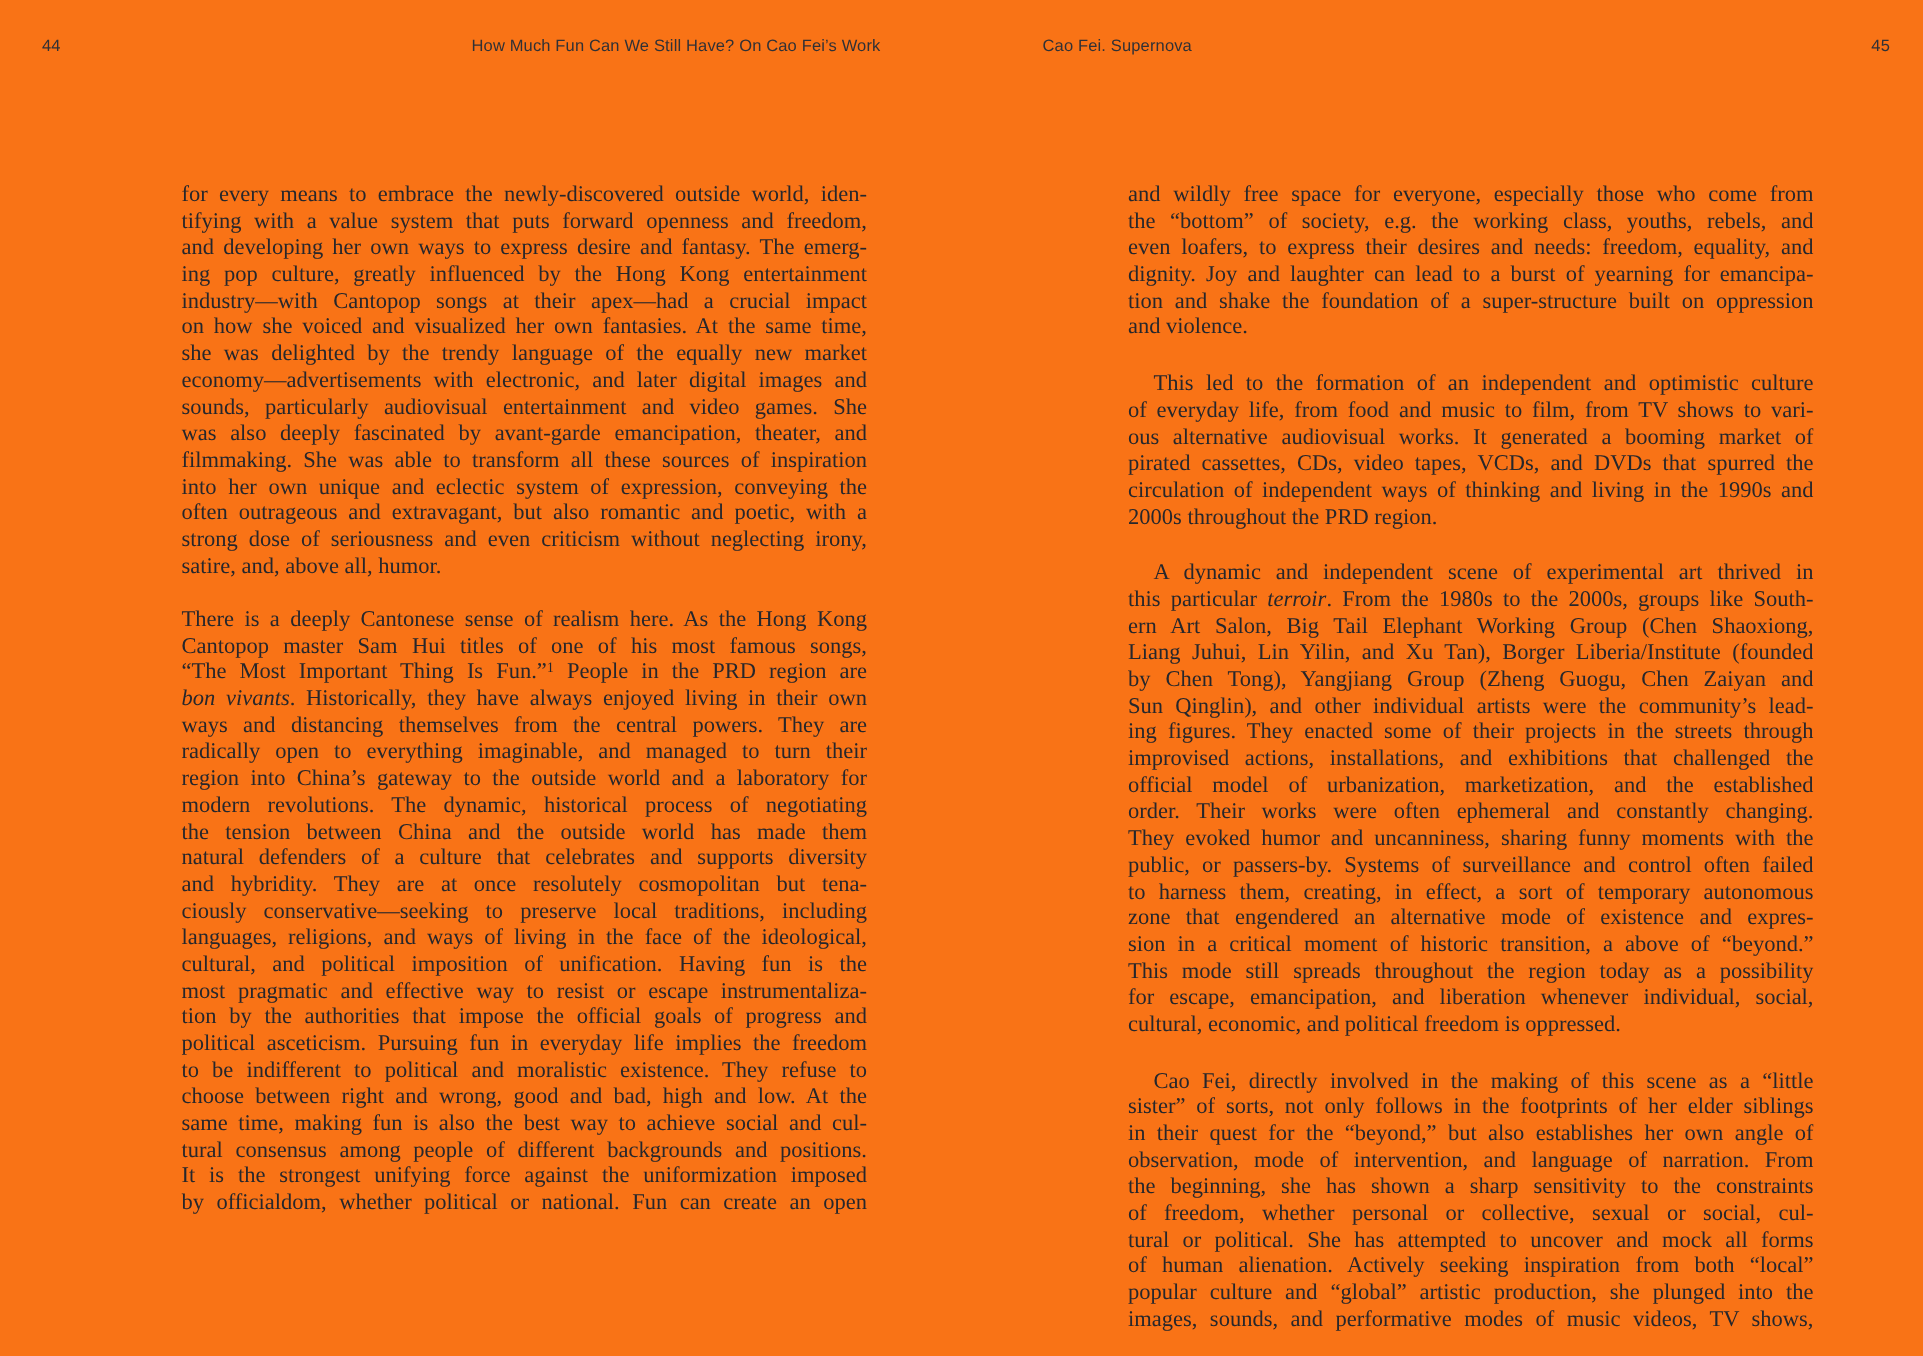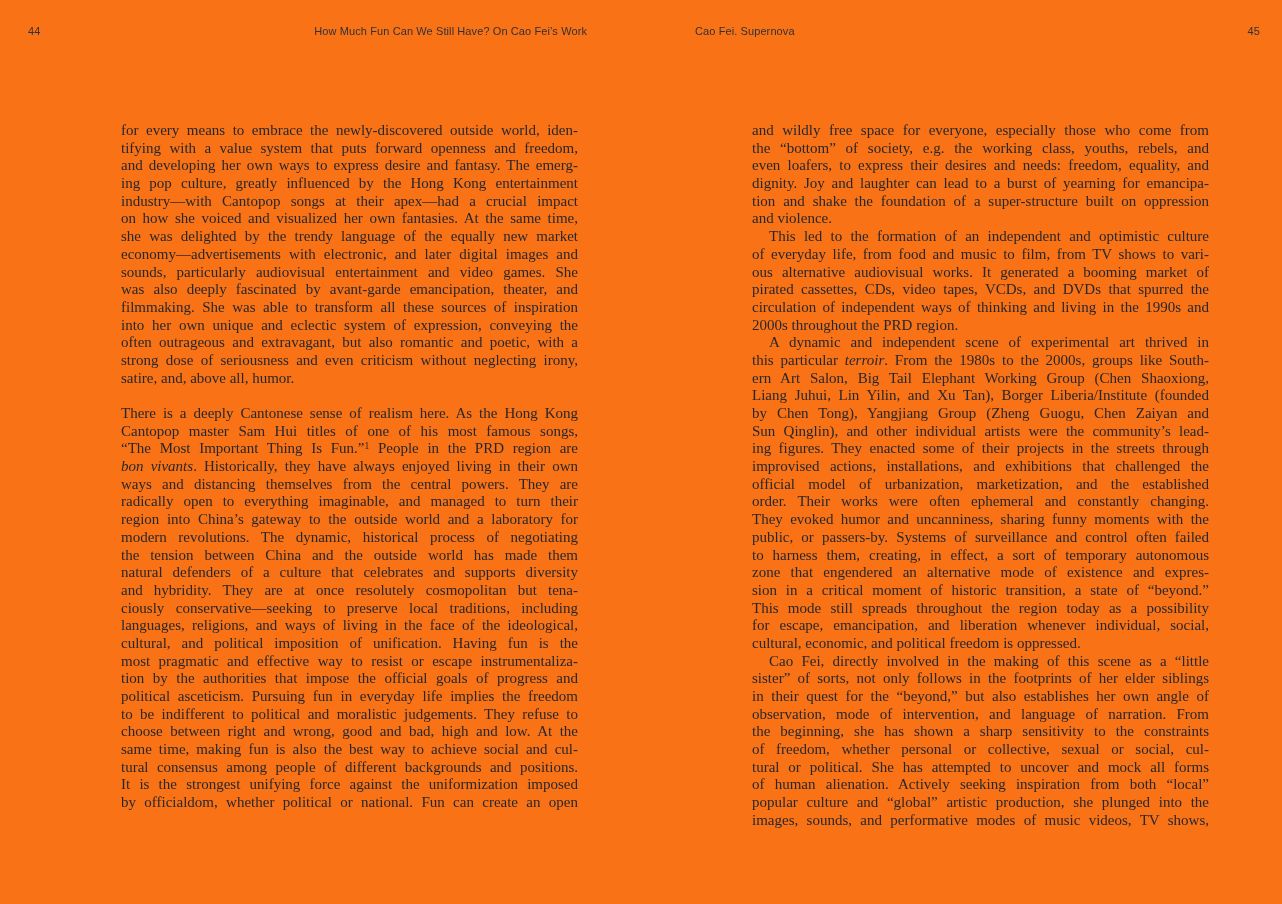--- a/index.html
+++ b/index.html
@@ -41,21 +41,21 @@
   .para.spaced { margin-top: 17.7px; }
   .tline {
     height: 17.7px;
     line-height: 17.7px;
     text-align: justify;
     text-align-last: justify;
     overflow: hidden;
     white-space: normal;
   }
   .tline.end { text-align-last: left; }
-  .tline.ind { text-indent: 17px; }
+  .tline.ind { text-indent: 17px; margin-top: 20px; }
   .tline i { font-style: italic; }
   .tline sup {
     font-size: 9.5px;
     line-height: 0;
     vertical-align: 4px;
   }
 </style>
 </head>
 <body>
 
@@ -98,21 +98,21 @@
         <div class="tline">modern revolutions. The dynamic, historical process of negotiating</div>
         <div class="tline">the tension between China and the outside world has made them</div>
         <div class="tline">natural defenders of a culture that celebrates and supports diversity</div>
         <div class="tline">and hybridity. They are at once resolutely cosmopolitan but tena-</div>
         <div class="tline">ciously conservative—seeking to preserve local traditions, including</div>
         <div class="tline">languages, religions, and ways of living in the face of the ideological,</div>
         <div class="tline">cultural, and political imposition of unification. Having fun is the</div>
         <div class="tline">most pragmatic and effective way to resist or escape instrumentaliza-</div>
         <div class="tline">tion by the authorities that impose the official goals of progress and</div>
         <div class="tline">political asceticism. Pursuing fun in everyday life implies the freedom</div>
-        <div class="tline">to be indifferent to political and moralistic judgements. They refuse to</div>
+        <div class="tline">to be indifferent to political and moralistic existence. They refuse to</div>
         <div class="tline">choose between right and wrong, good and bad, high and low. At the</div>
         <div class="tline">same time, making fun is also the best way to achieve social and cul-</div>
         <div class="tline">tural consensus among people of different backgrounds and positions.</div>
         <div class="tline">It is the strongest unifying force against the uniformization imposed</div>
         <div class="tline">by officialdom, whether political or national. Fun can create an open</div>
       </div>
     </div>
 
   <div class="column" id="col-right">
       <div class="para">
@@ -139,21 +139,21 @@
         <div class="tline">by Chen Tong), Yangjiang Group (Zheng Guogu, Chen Zaiyan and</div>
         <div class="tline">Sun Qinglin), and other individual artists were the community’s lead-</div>
         <div class="tline">ing figures. They enacted some of their projects in the streets through</div>
         <div class="tline">improvised actions, installations, and exhibitions that challenged the</div>
         <div class="tline">official model of urbanization, marketization, and the established</div>
         <div class="tline">order. Their works were often ephemeral and constantly changing.</div>
         <div class="tline">They evoked humor and uncanniness, sharing funny moments with the</div>
         <div class="tline">public, or passers-by. Systems of surveillance and control often failed</div>
         <div class="tline">to harness them, creating, in effect, a sort of temporary autonomous</div>
         <div class="tline">zone that engendered an alternative mode of existence and expres-</div>
-        <div class="tline">sion in a critical moment of historic transition, a state of “beyond.”</div>
+        <div class="tline">sion in a critical moment of historic transition, a above of “beyond.”</div>
         <div class="tline">This mode still spreads throughout the region today as a possibility</div>
         <div class="tline">for escape, emancipation, and liberation whenever individual, social,</div>
         <div class="tline end">cultural, economic, and political freedom is oppressed.</div>
       </div>
       <div class="para">
         <div class="tline ind">Cao Fei, directly involved in the making of this scene as a “little</div>
         <div class="tline">sister” of sorts, not only follows in the footprints of her elder siblings</div>
         <div class="tline">in their quest for the “beyond,” but also establishes her own angle of</div>
         <div class="tline">observation, mode of intervention, and language of narration. From</div>
         <div class="tline">the beginning, she has shown a sharp sensitivity to the constraints</div>

